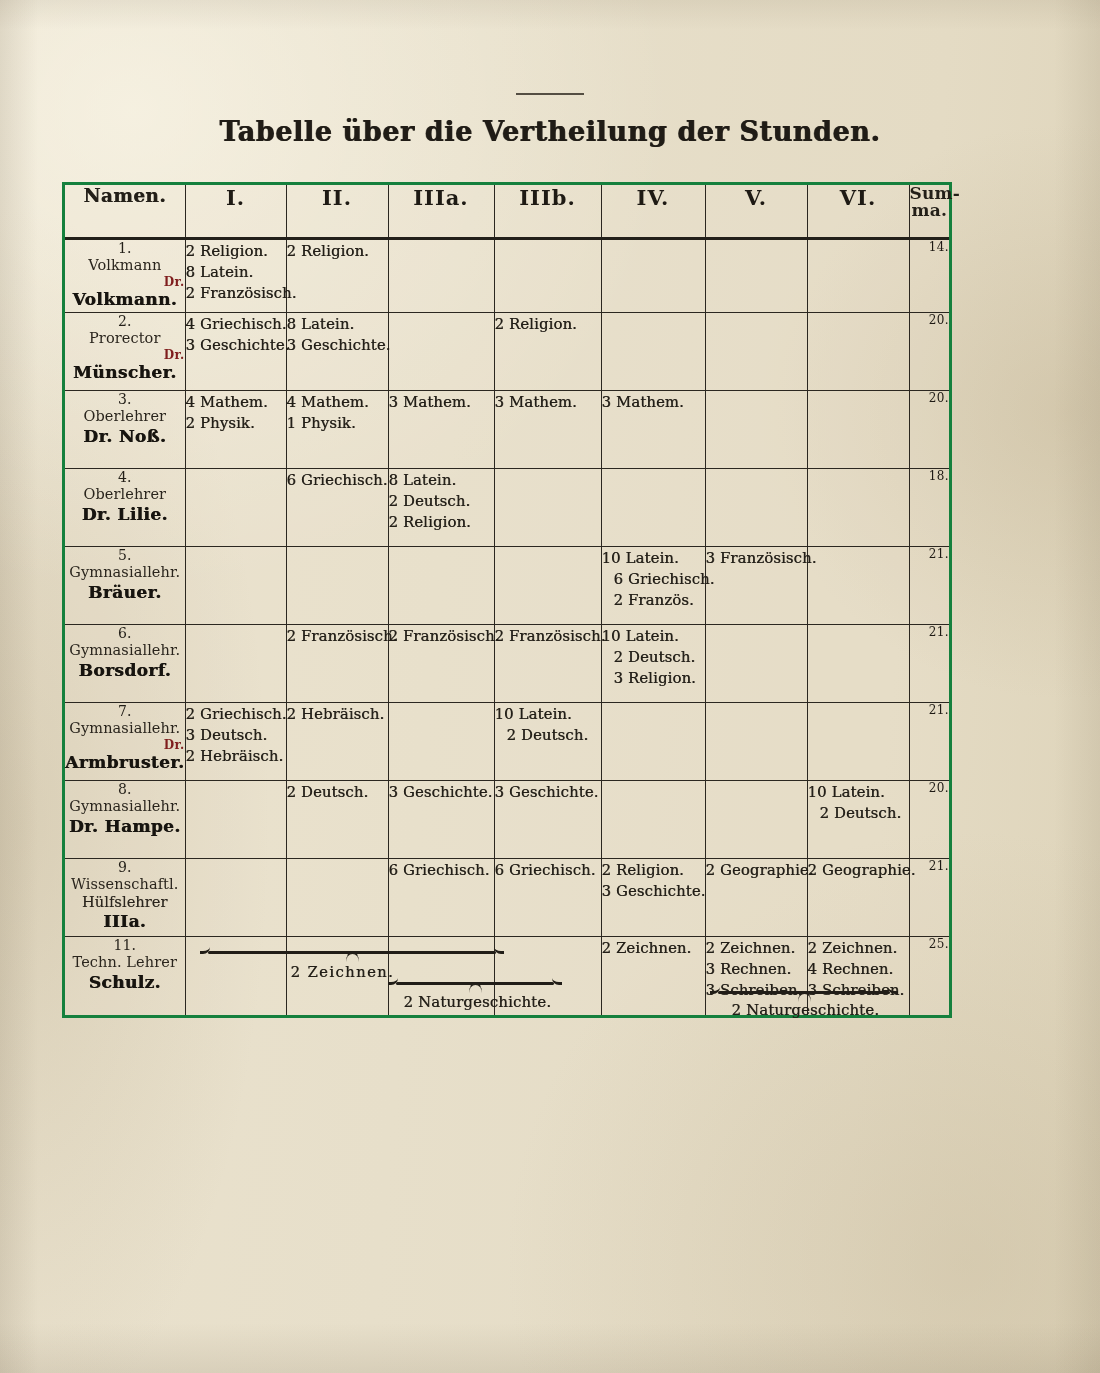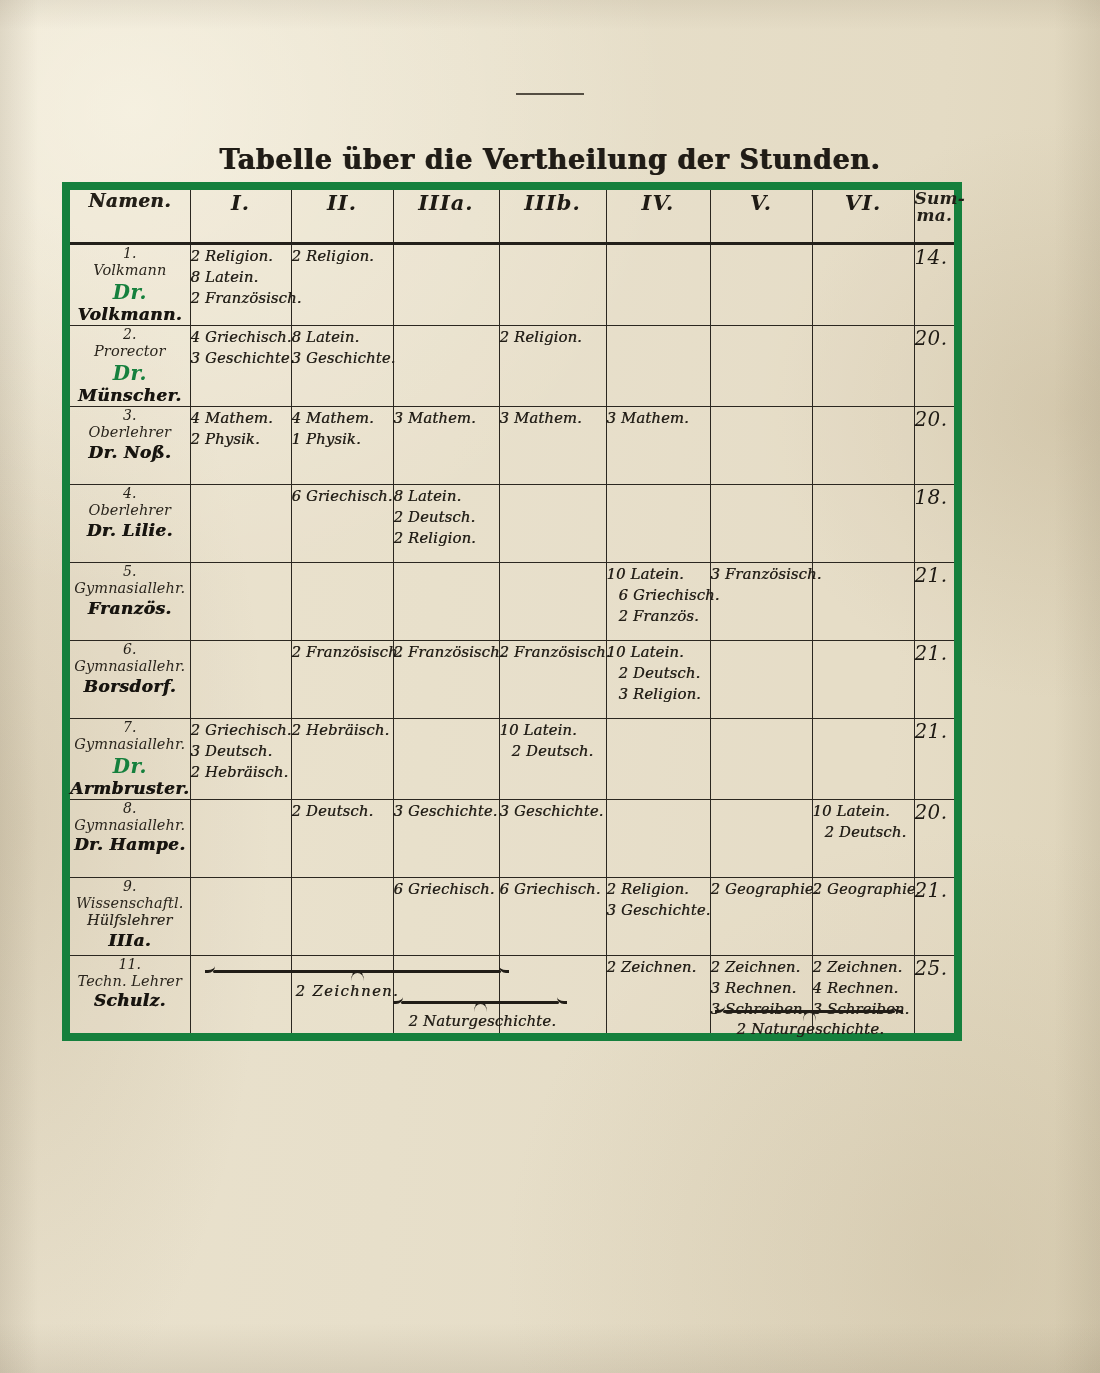--- a/index.html
+++ b/index.html
@@ -59,43 +59,42 @@
     width: 68px;
     height: 2px;
     background: #3a342a;
     margin: 5px auto 0;
     opacity: 0.85;
   }
 
   
   #doc-title {
     position: absolute;
-    top: 144px;
+    top: 116px;
     left: 0;
     width: 1100px;
     text-align: center;
     font-family: "DejaVu Serif", serif;
     font-weight: bold;
     font-size: 27px;
     color: #201c16;
     letter-spacing: 0.6px;
     
     text-shadow: 0.6px 0 0 rgba(32,28,22,0.9), -0.4px 0 0 rgba(32,28,22,0.5);
   }
 
   
   #table-frame {
     position: absolute;
     left: 62px;
     top: 182px;
     width: 884px;      
-    border: 8px solid #15803d;
+    border: 3px solid #15803d;
     box-sizing: content-box;
     background: rgba(236,229,208,0.22);
-    font-style: italic;
   }
   table.grid {
     border-collapse: collapse;
     width: 884px;
     table-layout: fixed;
     font-size: 13.5px;
     color: #231f18;
   }
   table.grid td, table.grid th {
     border-right: 1.5px solid #2b2720;
@@ -163,23 +162,24 @@
     display: block;
     font-family: "DejaVu Serif", serif;
     font-size: 14.5px;
     color: #2a251d;
     letter-spacing: 0.1px;
   }
   .nm-dr {
     display: block;
     font-family: "DejaVu Serif", serif;
     font-weight: bold;
-    font-size: 20px;
-    color: #15803d;
+    font-size: 12px;
+    color: #7f1d1d;
     letter-spacing: 0.3px;
+    text-align: right;
   }
   .nm-last {
     display: block;
     font-family: "DejaVu Serif", serif;
     font-weight: bold;
     font-size: 17px;
     color: #17140f;
     letter-spacing: 0.4px;
     text-shadow: 0.55px 0 0 rgba(23,20,15,0.9);
   }
@@ -202,24 +202,24 @@
     font-family: "DejaVu Serif", serif;
     font-size: 14.8px;
     color: #221e17;
     white-space: nowrap;
     letter-spacing: 0.15px;
     text-shadow: 0.45px 0 0 rgba(34,30,23,0.75);
   }
   .sline.ind { padding-left: 12px; }
 
   td.summa-cell {
-    text-align: left;
+    text-align: right;
     vertical-align: middle;
     font-family: "DejaVu Serif", serif;
-    font-size: 20px;
+    font-size: 12px;
     color: #1e1a14;
     letter-spacing: 0.4px;
   }
 
   
   td.zeichnen-host { padding: 0; }
   .span-layer {
     position: absolute;
     top: 0;
     left: 0;
@@ -400,21 +400,21 @@
             <td class="subj"></td>
             <td class="subj"></td>
             <td class="subj"></td>
             <td class="subj"></td>
             <td class="summa-cell">18.</td>
           </tr>
           <tr style="height: 78px;">
             <td class="name-cell">
               <span class="nm-num">5.</span>
               <span class="nm-rank">Gymnasiallehr.</span>
-              <span class="nm-last">Französ.</span>
+              <span class="nm-last">Bräuer.</span>
             </td>
             <td class="subj"></td>
             <td class="subj"></td>
             <td class="subj"></td>
             <td class="subj"></td>
             <td class="subj">
               <span class="sline">10 Latein.</span>
               <span class="sline ind">6 Griechisch.</span>
               <span class="sline ind">2 Französ.</span>
             </td>

